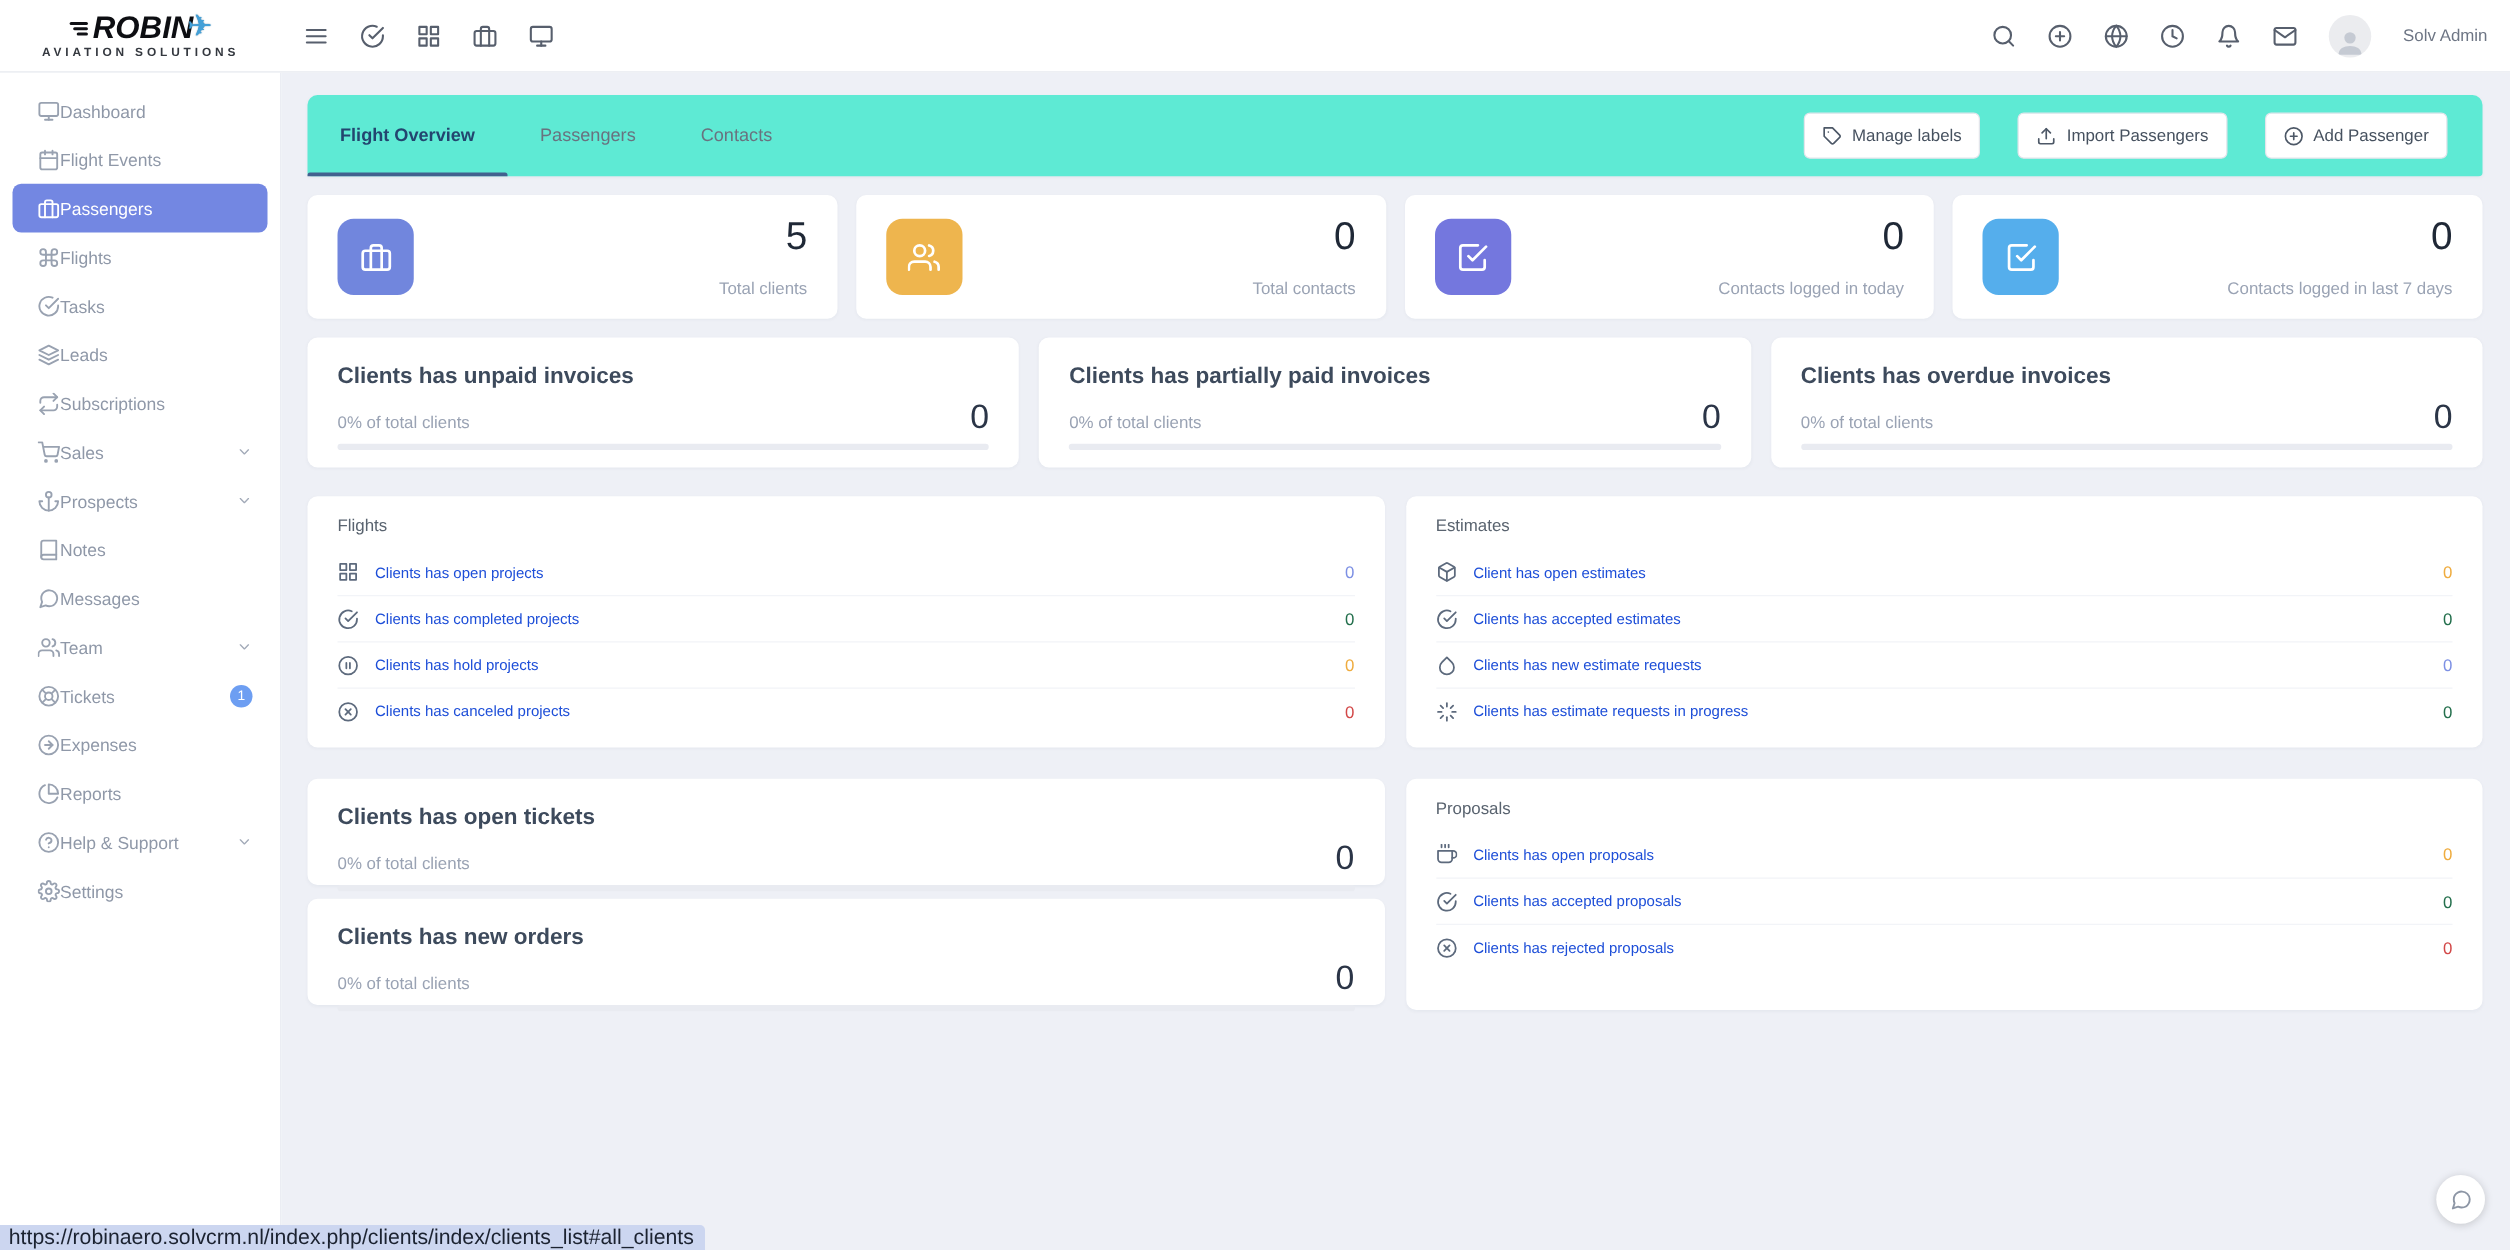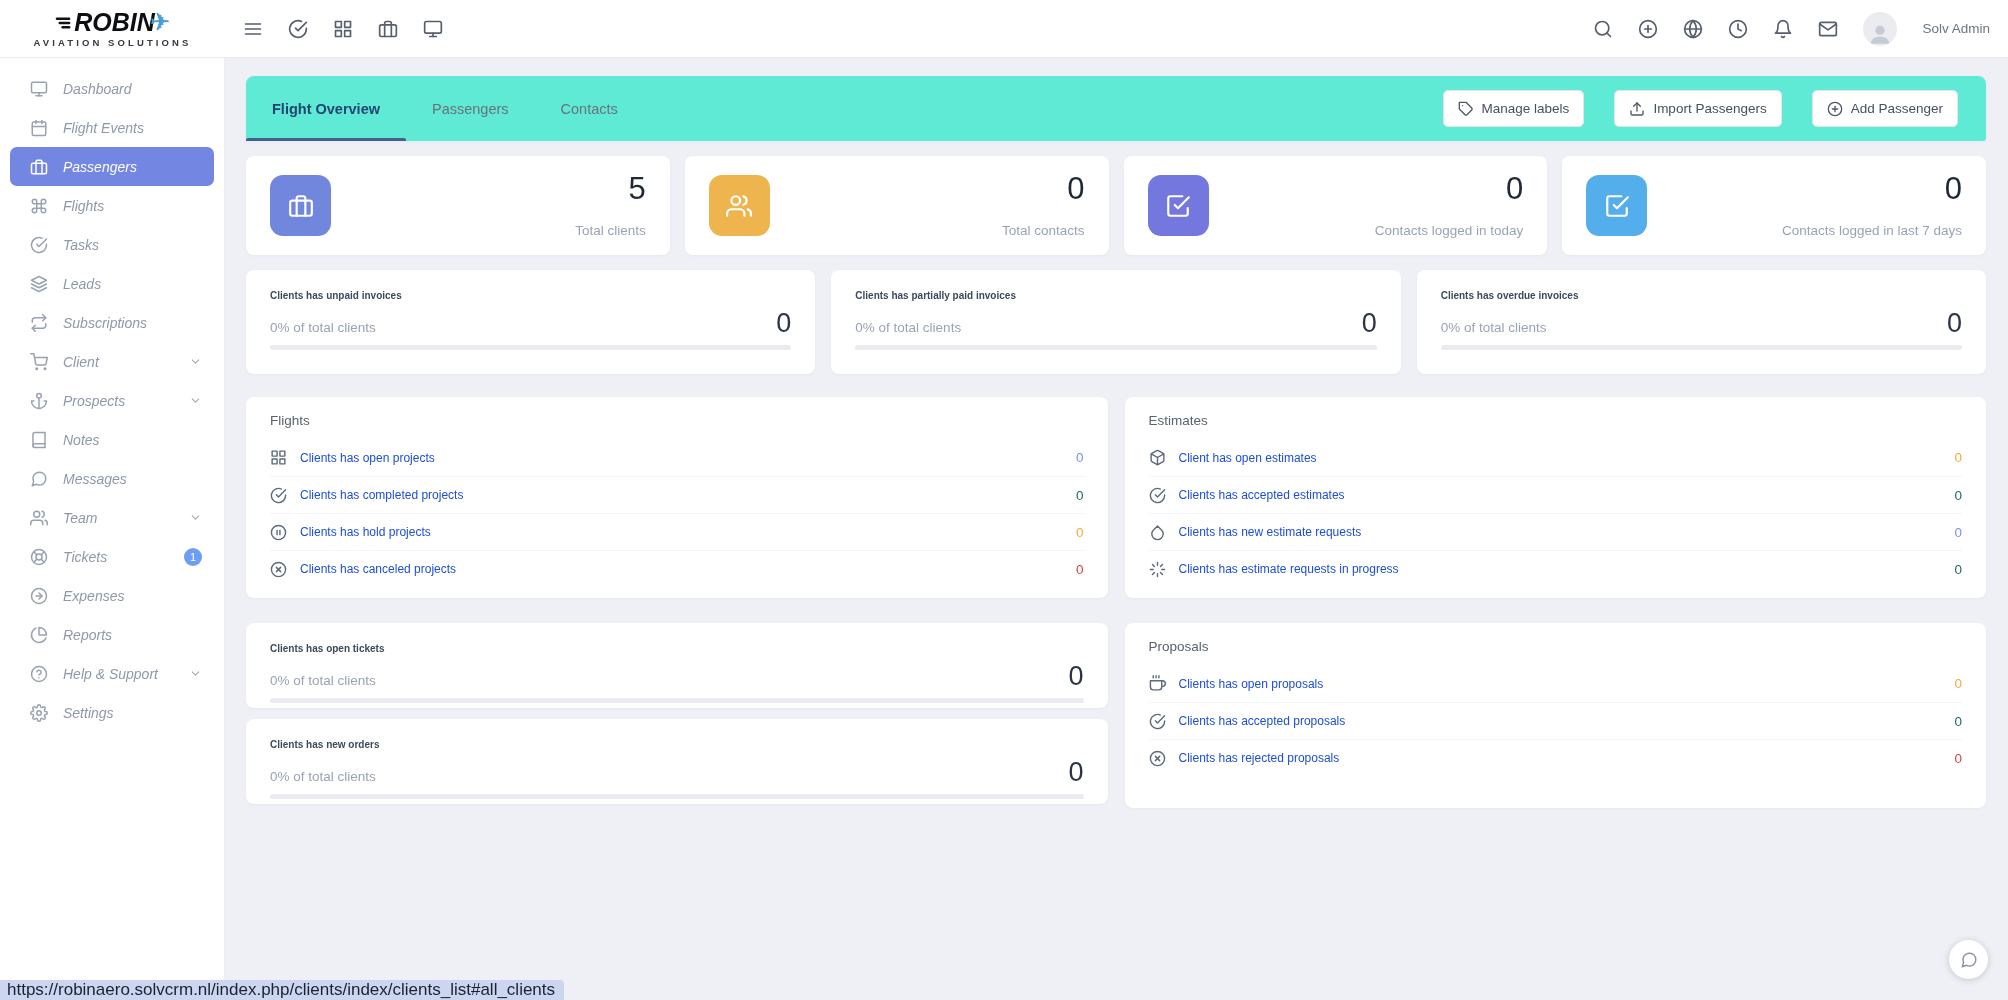--- a/index.html
+++ b/index.html
@@ -32,21 +32,21 @@
     display:flex; align-items:flex-end; justify-content:center; cursor:pointer; }
   .avatar .ic { width:26px; height:26px; color:#c5cad3; }
   .user-name { font-size:13.5px; color:#6d7584; cursor:pointer; }
 
   
   .sidebar { position:absolute; left:0; top:58px; width:225px; bottom:0;
     background:#fff; border-right:1px solid #ebedf3; padding-top:11px; z-index:5; }
   .side-item { height:39px; margin:0 10px; padding:0 12px 0 20px; border-radius:7px;
     display:flex; align-items:center; cursor:pointer; color:#8f98a8; }
   .side-item .s-ic { width:18px; height:18px; color:#99a2b1; }
-  .side-label { margin-left:15px; font-size:14px; color:#8f98a8;font-style:italic; }
+  .side-label { font-size:14px; color:#8f98a8; }
   .side-item.active { background:#7387e2; }
   .side-item.active .s-ic, .side-item.active .side-label { color:#fff; }
   .side-chev { width:13px; height:13px; margin-left:auto; color:#a2aab8; }
   .side-badge { margin-left:auto; min-width:18px; height:18px; border-radius:9px;
     background:#6d9ef2; color:#fff; font-size:11px; display:flex; align-items:center;
     justify-content:center; padding:0 5px; }
 
   
   .main { position:absolute; left:225px; top:58px; right:0; bottom:0;
     padding:18px 22px 0 21px; overflow:hidden; }
@@ -73,21 +73,21 @@
   .stat-icon .ic { width:26px; height:26px; }
   .stat-right { margin-left:auto; text-align:right; }
   .stat-value { font-size:31px; color:#1f2836; line-height:1.05; }
   .stat-label { font-size:13.5px; color:#9aa3b4; margin-top:18px; }
 
   .inv-row { display:grid; grid-template-columns:repeat(3,1fr); gap:16px; margin-bottom:23px; }
   .prog-card { background:#fff; border-radius:8px; padding:20px 24px 16px;
     box-shadow:0 1px 3px rgba(25,39,78,0.04); cursor:pointer; }
   .prog-card.h104 { height:104px; }
   .prog-card.h107 { height:85px; }
-  .prog-title { font-size:10px; font-weight:700; color:#3d4a5c; }
+  .prog-title { font-size:18px; font-weight:700; color:#3d4a5c; }
   .prog-mid { display:flex; justify-content:space-between; align-items:flex-end; margin-top:11px; }
   .prog-sub { font-size:13.5px; color:#9aa3b4; }
   .prog-value { font-size:27px; color:#2b3547; line-height:0.85; }
   .prog-track { margin-top:10px; height:5px; background:#e9ebf1; border-radius:3px; }
 
   .panels-row { display:grid; grid-template-columns:repeat(2,1fr); gap:17px; margin-bottom:25px; }
   .panel { background:#fff; border-radius:8px; padding:14px 24px 8px;
     box-shadow:0 1px 3px rgba(25,39,78,0.04); }
   .panel.h201 { height:201px; }
   .panel-title { font-size:13.5px; color:#59636f; line-height:20px; margin-bottom:8px; }
@@ -512,21 +512,21 @@
         </svg>
       </span>
     <span class="side-label">Subscriptions</span>
   </div>
   <div class="side-item">
     <span class="ic s-ic">
         <svg>
           <use href="#i-shopping-cart"></use>
         </svg>
       </span>
-    <span class="side-label">Client</span>
+    <span class="side-label">Sales</span>
     <span class="ic side-chev">
         <svg>
           <use href="#i-chevron-down"></use>
         </svg>
       </span>
   </div>
   <div class="side-item">
     <span class="ic s-ic">
         <svg>
           <use href="#i-anchor"></use>

